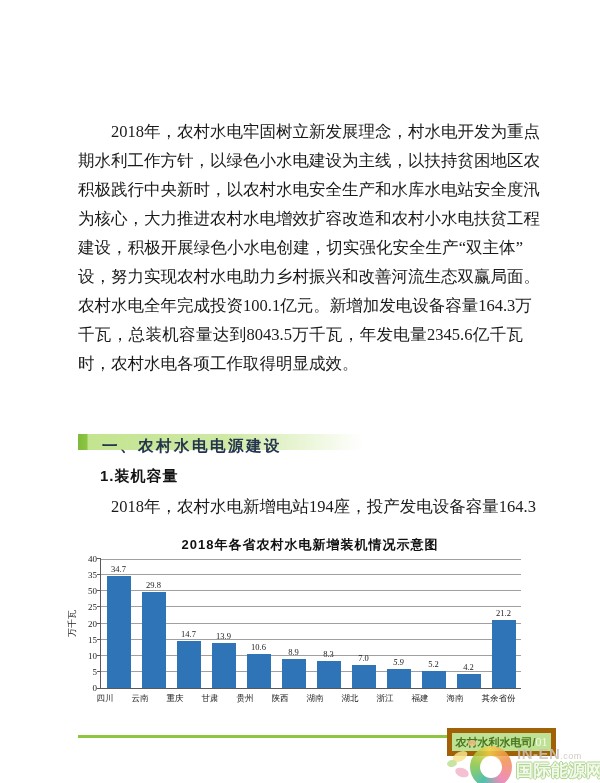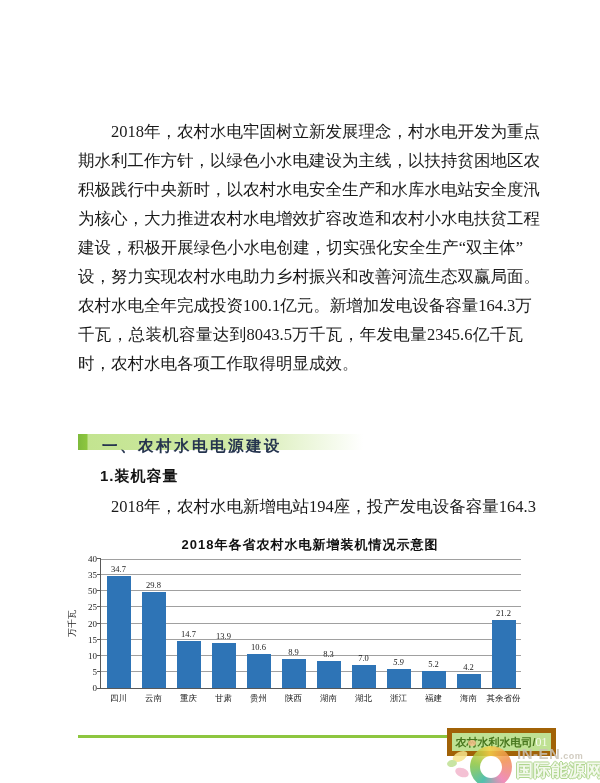--- a/index.html
+++ b/index.html
@@ -54,21 +54,21 @@
   .ytick-mark{position:absolute;left:-4px;width:4px;height:1px;background:#595959;}
   .y-axis-title{
     position:absolute;left:-44px;top:58px;width:30px;text-align:center;
     font-size:9px;color:#222;transform:rotate(-90deg);white-space:nowrap;
   }
   .bar{position:absolute;bottom:0;}
   .bar-value{
     position:absolute;width:35px;text-align:center;font-size:8.5px;color:#222;
   }
   .xtick-label{
-    position:absolute;top:134px;width:44px;text-align:center;
+    position:absolute;top:134px;width:44px;
     font-size:8.5px;color:#222;white-space:nowrap;
   }
   .footer-line{position:absolute;left:78px;top:735px;width:370px;height:3px;background:#8dc63f;}
   .footer-box{
     position:absolute;left:447px;top:728px;width:99px;height:18px;
     background:#bfe193;border:5px solid #a16207;
     display:flex;align-items:center;justify-content:center;
   }
   .footer-dept{
     font-family:"Liberation Sans","DejaVu Sans",sans-serif;font-weight:bold;
@@ -86,21 +86,21 @@
   .wm-petal{position:absolute;border-radius:50%;}
   .wm-petal.yellow{left:8px;top:12px;width:16px;height:9px;background:#f6e48c;transform:rotate(-30deg);}
   .wm-petal.pink{left:11px;top:28px;width:14px;height:9px;background:#f3b7cd;transform:rotate(20deg);}
   .wm-petal.green{left:3px;top:20px;width:10px;height:7px;background:#bfe093;transform:rotate(-10deg);}
   .wm-petal.orange{left:24px;top:0px;width:8px;height:6px;background:#f5c08a;}
   .wm-brand{
     position:absolute;left:73px;top:5px;
     font-family:"Liberation Sans","DejaVu Sans",sans-serif;font-weight:bold;
     font-size:15px;color:#c9c3b6;letter-spacing:0.5px;white-space:nowrap;
   }
-  .wm-brand .suffix{font-size:9px;font-weight:bold;}
+  .wm-brand .suffix{font-size:9px;font-weight:normal;}
   .wm-cn{
     position:absolute;left:72px;top:19px;
     font-family:"Liberation Sans","DejaVu Sans",sans-serif;font-weight:bold;
     font-size:17px;letter-spacing:0.5px;color:#f2f8ea;white-space:nowrap;
     text-shadow:-1px 0 #a3cf7d,1px 0 #a3cf7d,0 -1px #a3cf7d,0 1px #a3cf7d;
   }
 </style>
 </head>
 <body>
 

